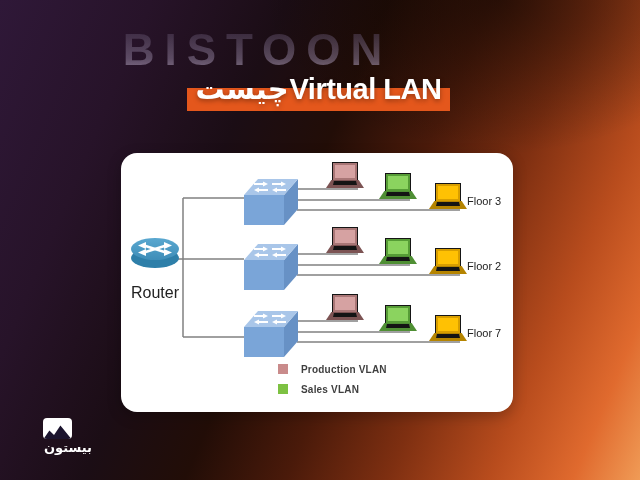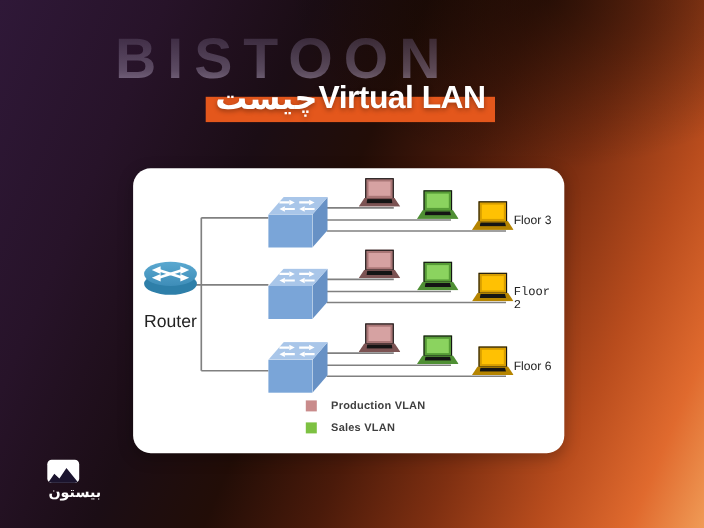--- a/index.html
+++ b/index.html
@@ -6,21 +6,21 @@
   body{
     width:640px;height:480px;position:relative;overflow:hidden;
     font-family:"Liberation Sans","DejaVu Sans",sans-serif;
     background:
       radial-gradient(ellipse 340px 220px at 78% 0%, rgba(8,4,2,.55), rgba(8,4,2,0) 70%),
       linear-gradient(113deg,#2f1838 0%,#271329 18%,#1b0d15 34%,#220d07 46%,#4a1a0a 58%,#7e2f11 70%,#b84c1d 82%,#e06a2e 92%,#f09b56 100%);
   }
   
   .watermark{
     position:absolute;left:0;top:28px;width:515px;text-align:center;
-    font-size:52px;font-weight:800;letter-spacing:10px;line-height:1;
+    font-size:44px;font-weight:800;letter-spacing:10px;line-height:1;
     background:linear-gradient(180deg,rgba(82,66,92,.45) 0%,rgba(140,124,152,.55) 70%,rgba(196,180,208,.60) 100%);
     -webkit-background-clip:text;background-clip:text;color:transparent;
     user-select:none;
   }
   .title-bar{position:absolute;left:187px;top:88px;width:263px;height:23px;background:#e4571c;}
   .title-text{
     position:absolute;left:187px;top:70px;width:263px;height:38px;
     display:flex;align-items:center;justify-content:center;white-space:nowrap;
     color:#fff;font-size:29px;font-weight:800;letter-spacing:-.5px;
     text-shadow:0 2px 5px rgba(0,0,0,.35);
@@ -33,21 +33,21 @@
   }
   .lines{position:absolute;left:0;top:0;}
   
   .router{position:absolute;left:10px;top:85px;width:48px;height:38px;}
   .router .body{position:absolute;left:0;top:10px;width:48px;height:20px;background:#2e7fa9;border-radius:24px/10px;}
   .router .top{position:absolute;left:0;top:0;width:48px;height:22px;border-radius:50%;background:linear-gradient(180deg,#5aa8d0,#3e8db8);}
   .router svg{position:absolute;left:4px;top:1px;}
   .router-label{position:absolute;left:8px;top:131px;width:52px;text-align:center;font-size:16px;color:#222;}
   
   .floor-row{position:absolute;left:0;width:392px;height:70px;}
-  .row-f3{top:9px;text-align:center;} .row-f2{top:74px;font-family:Liberation Mono, monospace;} .row-f1{top:141px;}
+  .row-f3{top:9px;text-align:center;} .row-f2{top:74px;} .row-f1{top:141px;}
   .switch{position:absolute;left:123px;top:17px;width:54px;height:46px;}
   .sw-top{position:absolute;left:0;top:0;width:54px;height:16px;background:#a9c6e9;
           clip-path:polygon(14px 0,54px 0,40px 16px,0 16px);}
   .sw-front{position:absolute;left:0;top:16px;width:40px;height:30px;background:#7aa5d8;}
   .sw-side{position:absolute;left:40px;top:0;width:14px;height:46px;background:#6791c5;
           clip-path:polygon(0 16px,14px 0,14px 30px,0 46px);}
   .switch svg{position:absolute;left:6px;top:1px;}
   .laptop{position:absolute;width:38px;height:28px;}
   .laptop .screen{position:absolute;left:6px;top:0;width:24px;height:17px;border:1px solid #151515;}
   .laptop .screen i{position:absolute;inset:2px;display:block;}
@@ -232,21 +232,21 @@
         <span class="base"></span>
         <span class="kb"></span>
       </div>
     <div class="laptop it lp3">
         <span class="screen">
           <i></i>
         </span>
         <span class="base"></span>
         <span class="kb"></span>
       </div>
-    <div class="floor-label">Floor 6</div>
+    <div class="floor-label">Floor 7</div>
   </div>
 
   <div class="legend">
     <div class="legend-row">
       <span class="legend-swatch" style="background: rgb(201, 139, 139);"></span>
       <span class="legend-label">Production VLAN</span>
     </div>
     <div class="legend-row">
       <span class="legend-swatch" style="background: rgb(125, 193, 66);"></span>
       <span class="legend-label">Sales VLAN</span>

